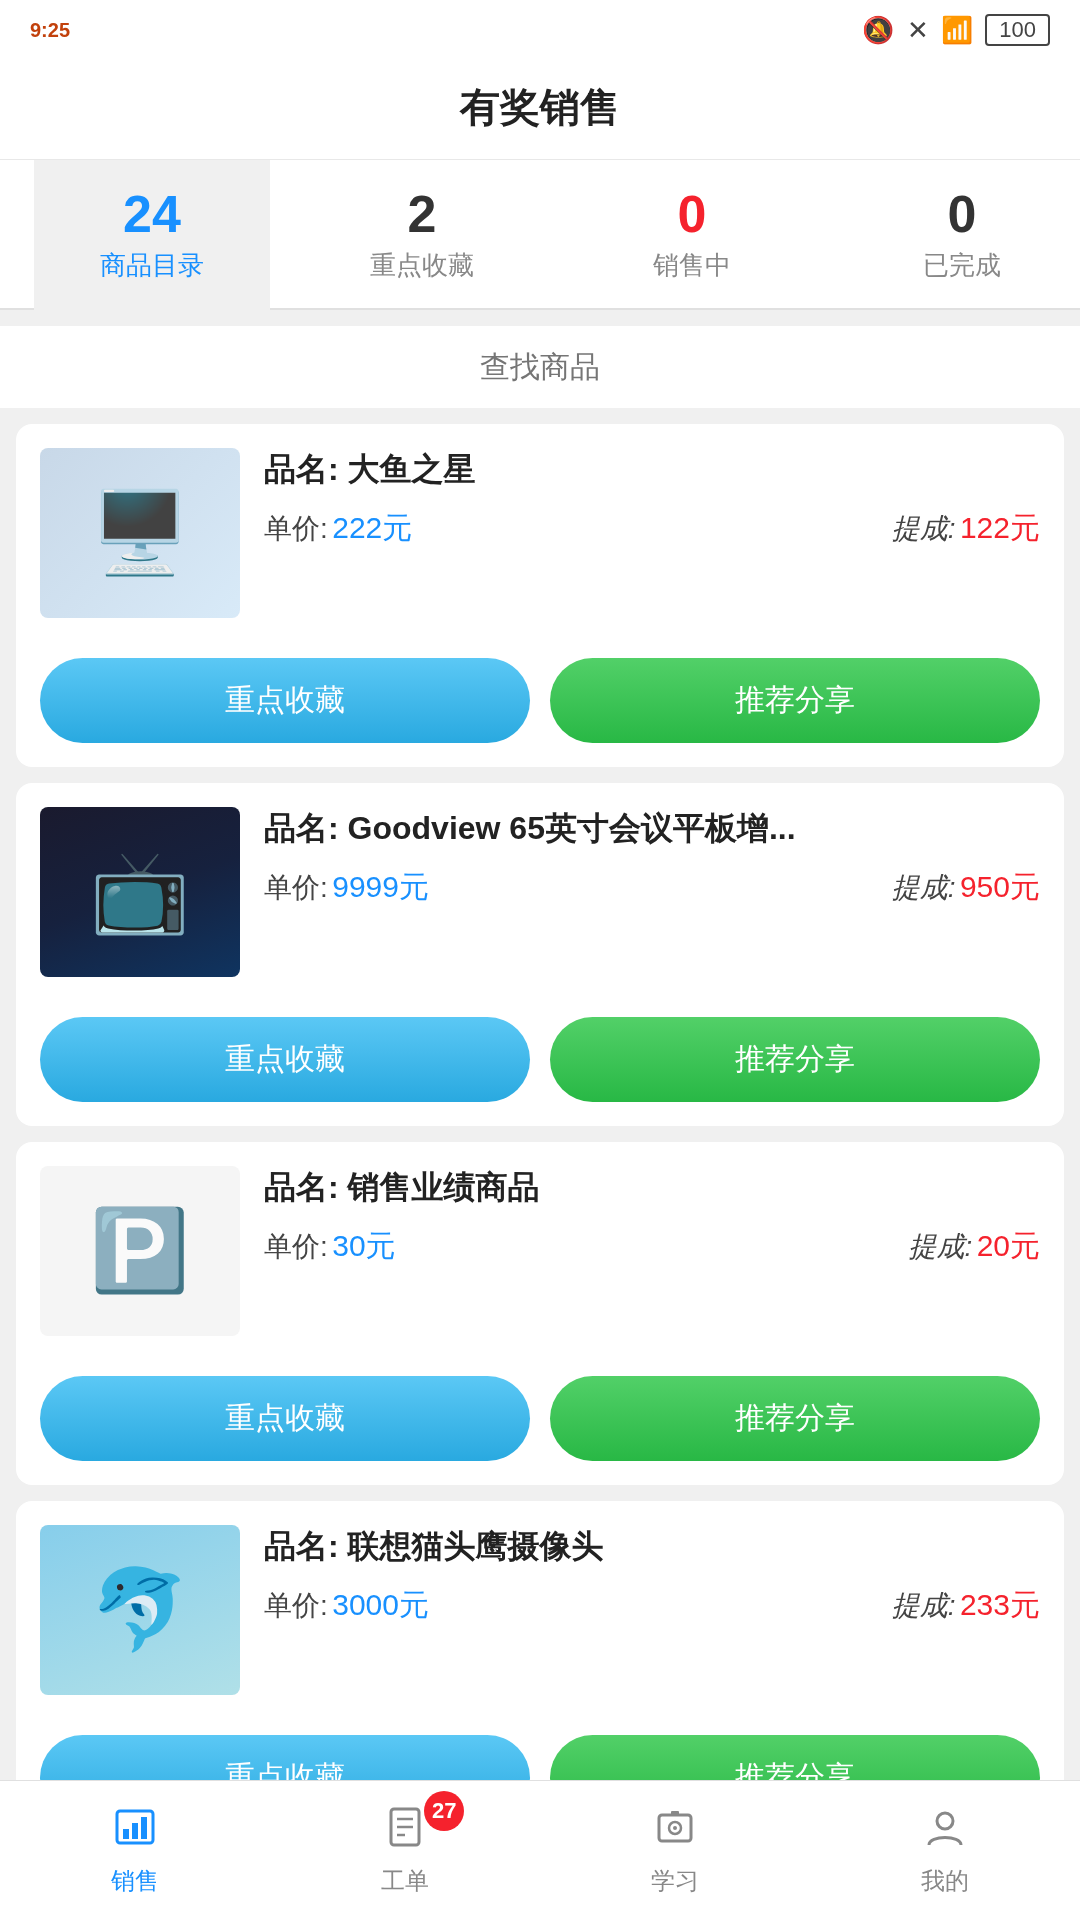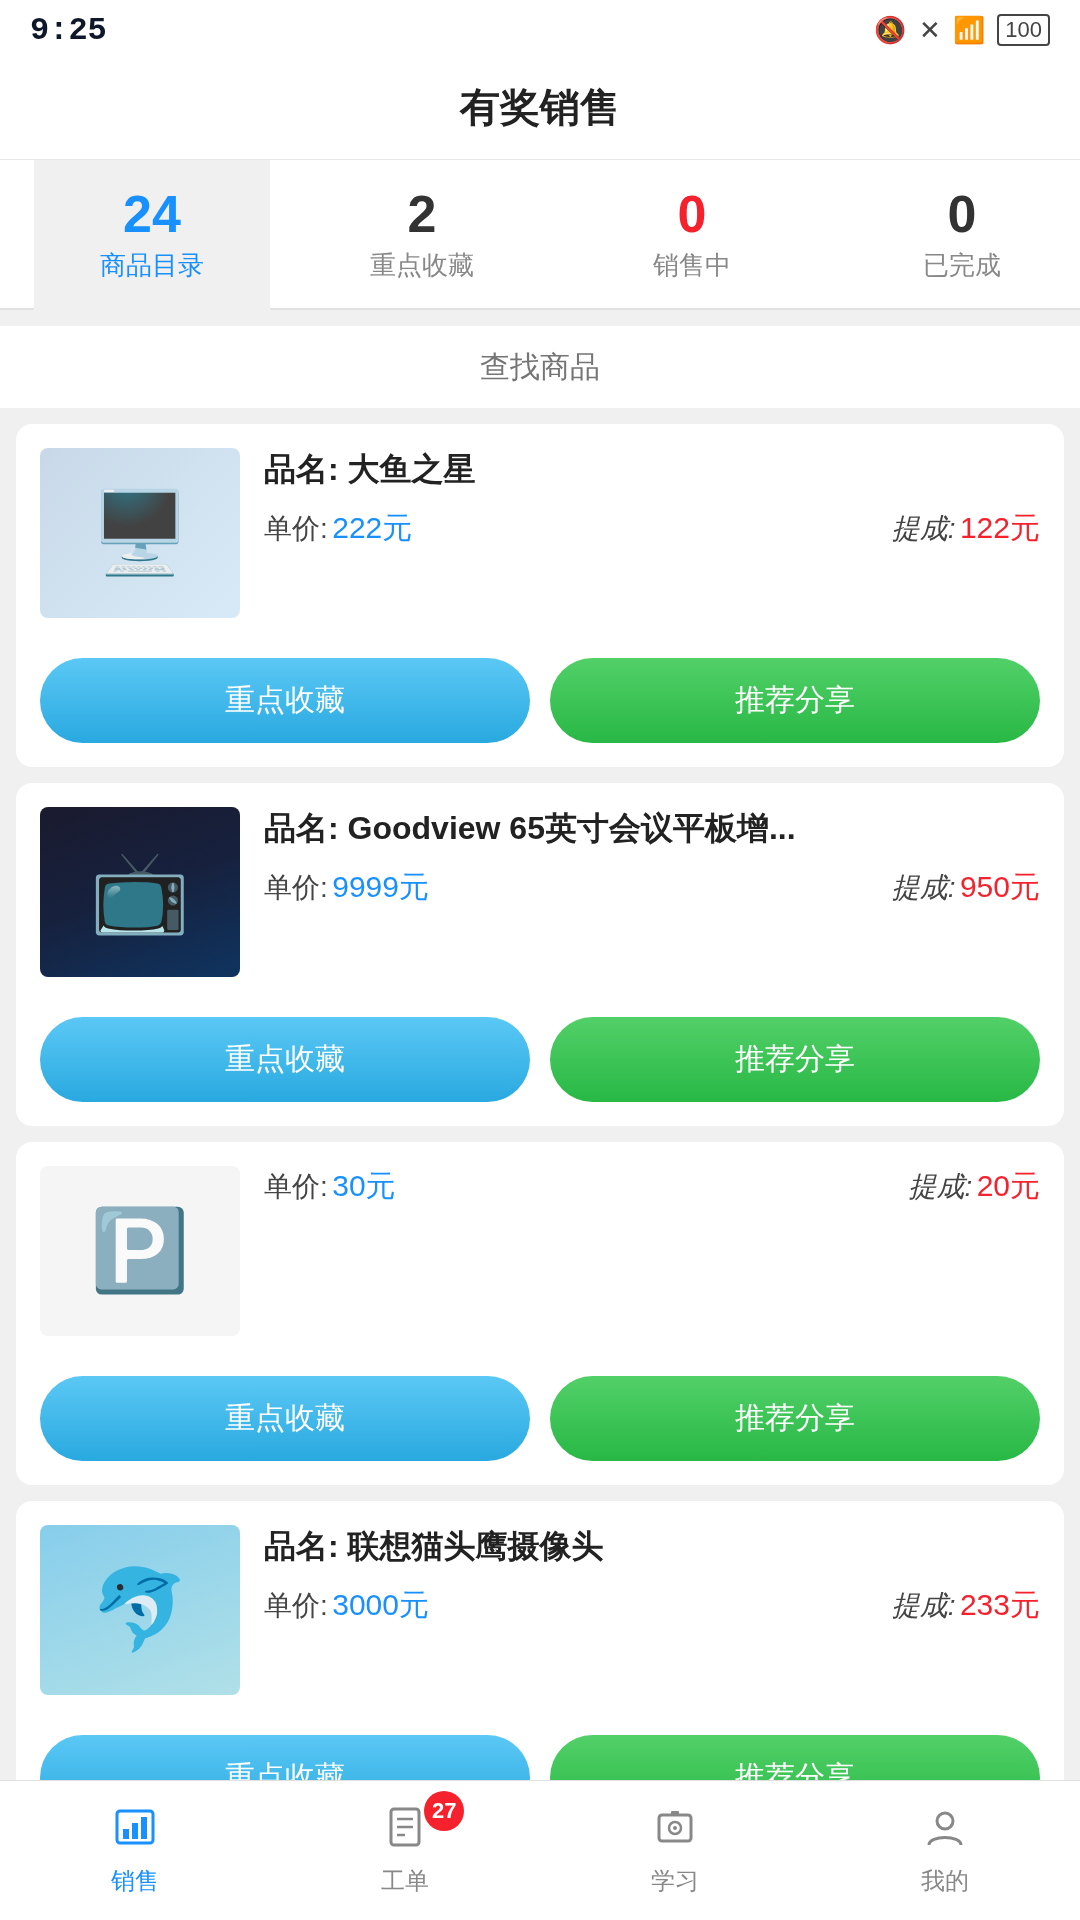--- a/index.html
+++ b/index.html
@@ -16,24 +16,23 @@
     
     .status-bar {
       background: #fff;
       height: 60px;
       display: flex;
       align-items: center;
       justify-content: space-between;
       padding: 0 30px;
     }
     .status-time {
-      font-size: 32px;
+      font-size: 20px;
       font-weight: 600;
-      color: #0f172a;
-      font-family: Liberation Mono, monospace;
+      color: #c2410c;
     }
     .status-icons {
       display: flex;
       align-items: center;
       gap: 12px;
     }
     .status-icons span {
       font-size: 26px;
       color: #444;
     }
@@ -297,21 +296,21 @@
   </style>
 </head>
 <body>
 
 <div class="status-bar">
   <span class="status-time">9:25</span>
   <div class="status-icons">
     <span>🔕</span>
     <span>✕</span>
     <span>📶</span>
-    <span style="font-size:22px;border:2px solid #444;border-radius:4px;padding:1px 6px;color:#444;">100</span>
+    <span style="font-size:22px;border:2px solid #444;border-radius:4px;padding:1px 12px;color:#444;">100</span>
   </div>
 </div>
 
 <div class="header">
   <span class="header-title">有奖销售</span>
 </div>
 
 <div class="tab-bar">
   <div class="tab-item active">
     <span class="tab-number blue">24</span>
@@ -380,20 +379,21 @@
     <div class="product-actions">
       <button class="btn-collect">重点收藏</button>
       <button class="btn-share">推荐分享</button>
     </div>
   </div>
 
   <div class="product-card">
     <div class="product-top">
       <div class="product-image parking"></div>
       <div class="product-info">
+        <div class="product-name">品名: 销售业绩商品</div>
         <div class="product-price-row">
           <span>
             <span class="price-label">单价:</span>
             <span class="price-value">30元</span>
           </span>
           <span>
             <span class="commission-label">提成:</span>
             <span class="commission-value">20元</span>
           </span>
         </div>

